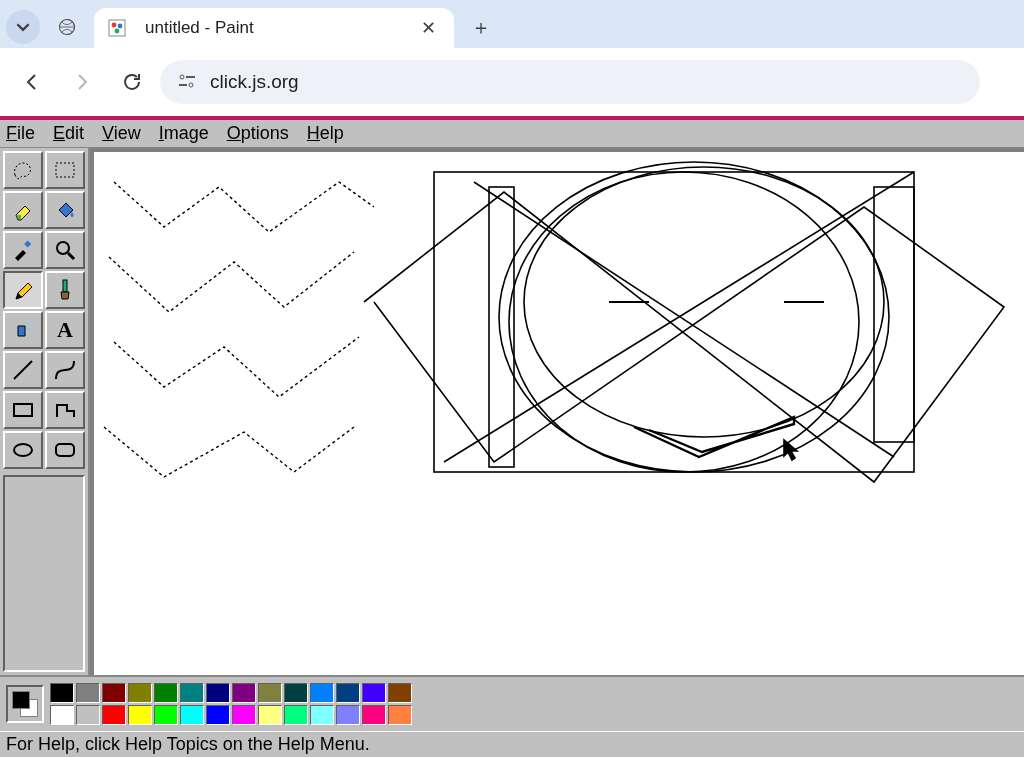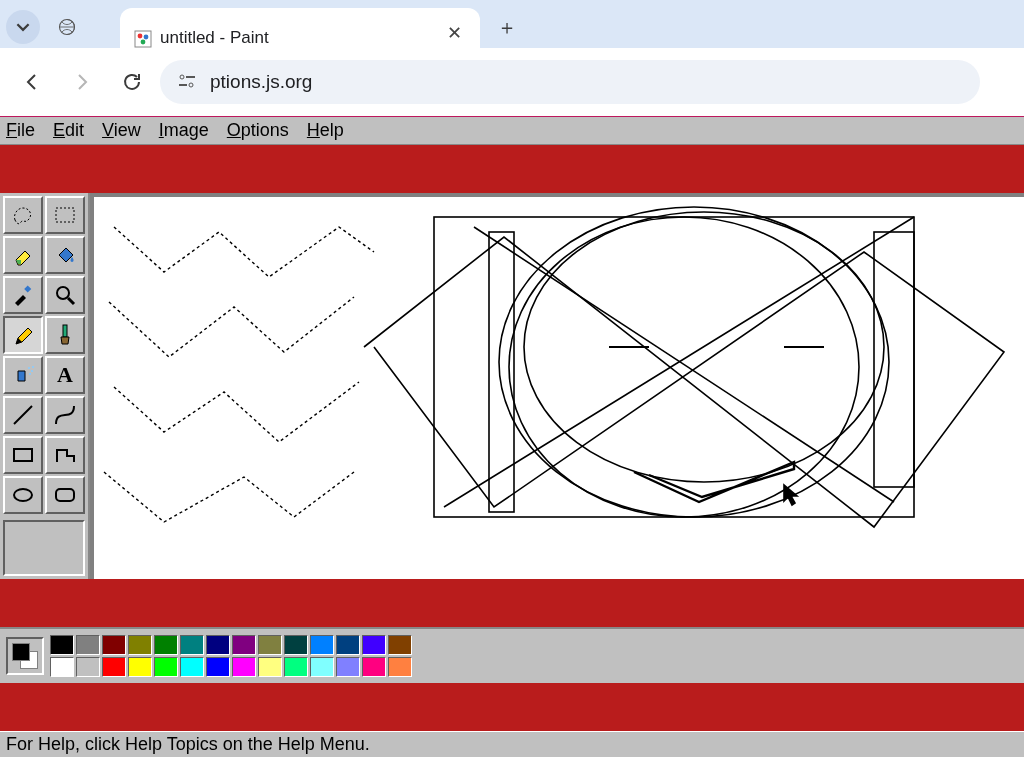--- a/index.html
+++ b/index.html
@@ -31,28 +31,27 @@
     color: #3c3c3c;
     font-size: 18px;
     margin-bottom: 4px;
   }
   .tab-ctl.caret { background: #c9d8ee; }
   .tab-ctl.openai { background: transparent; margin-left:6px; margin-right:6px;}
   .tab {
     height: 40px;
     background: #fff;
     border-radius: 12px 12px 0 0;
-    display: flex; align-items: flex-end;
+    display: flex; align-items: center;
     padding: 0 12px 0 14px;
-    gap: 8px;
+    gap: 19px;
     min-width: 360px;
     color: #202124;
     font-size: 17px;
     position: relative;
-    margin-left: 26px;
   }
   .tab .favicon {
     width: 18px; height: 18px;
   }
   .tab .close { margin-left: auto; font-size: 18px; color:#444; padding:4px 6px; border-radius:50%; }
   .new-tab {
     width: 34px; height: 34px;
     display:flex; align-items:center; justify-content:center;
     color:#3c3c3c; font-size:20px;
     margin-bottom:4px; margin-left:6px;
@@ -85,23 +84,22 @@
     color:#202124;
     font-size:19px;
   }
   .omnibox .site-chip { font-size:14px; color:#575757; border:1px solid transparent;}
   
   
   .paint-app {
     flex: 1 1 auto;
     display:flex; flex-direction:column;
     background:#b91c1c;
-    border-top: 1px solid #be185d;
+    border-top: 4px solid #be185d;
     font-family: Tahoma, "MS Sans Serif", Arial, sans-serif;
-    gap: 48px;
   }
   .menu-bar {
     height: 28px;
     background:#c0c0c0;
     display:flex; align-items:center;
     padding: 0 6px;
     gap: 18px;
     font-size: 18px;
     color:#000;
     border-bottom: 1px solid #888;
@@ -236,21 +234,21 @@
     </div>
     <div class="omnibox">
       <span class="site-chip">
         <svg width="20" height="16" viewBox="0 0 20 16">
             <circle cx="5" cy="4" r="2" fill="none" stroke="#575757"></circle>
             <line x1="9" y1="4" x2="18" y2="4" stroke="#575757" stroke-width="2"></line>
             <circle cx="14" cy="12" r="2" fill="none" stroke="#575757"></circle>
             <line x1="2" y1="12" x2="10" y2="12" stroke="#575757" stroke-width="2"></line>
           </svg>
       </span>
-      <span>ptions.js.org</span>
+      <span>click.js.org</span>
     </div>
   </div>
 
   <div class="paint-app">
 
     <div class="menu-bar">
       <span class="menu-item"><span class="ul">F</span>ile</span>
       <span class="menu-item"><span class="ul">E</span>dit</span>
       <span class="menu-item"><span class="ul">V</span>iew</span>
       <span class="menu-item"><span class="ul">I</span>mage</span>

